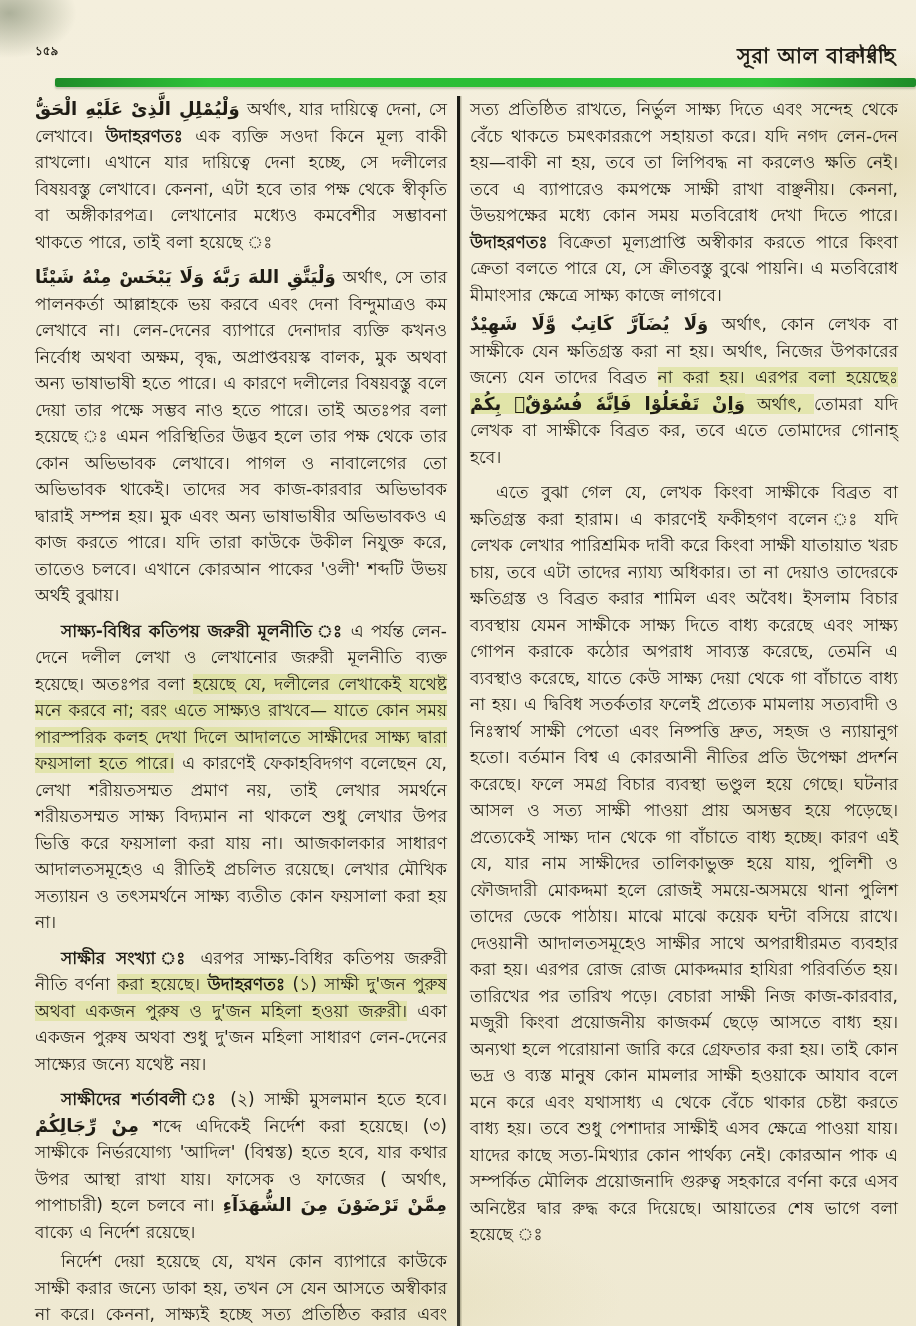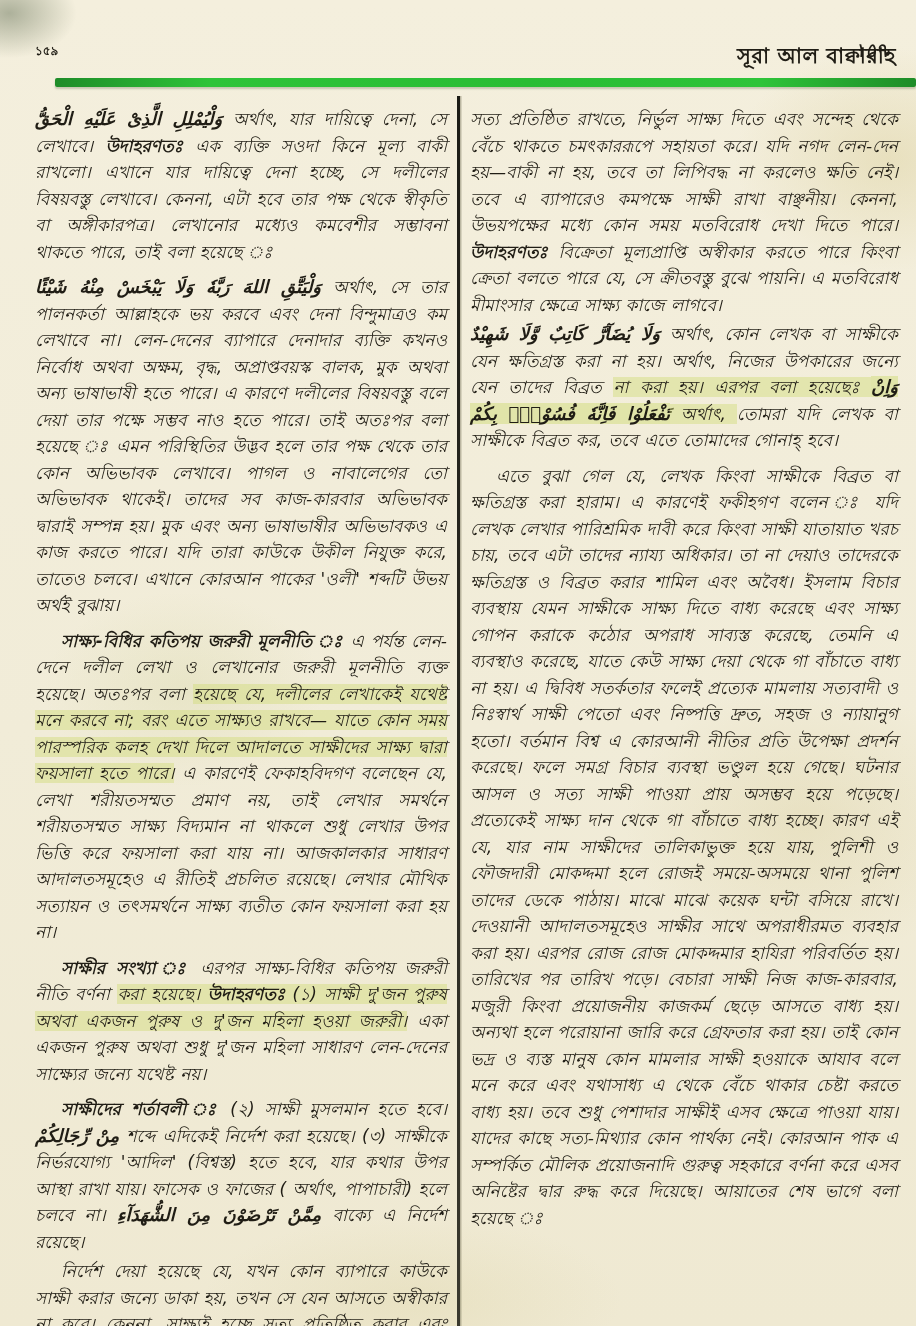--- a/index.html
+++ b/index.html
@@ -31,24 +31,23 @@
     position:absolute;left:0;right:0;text-align:right;top:2px;
     font-size:21px;font-weight:700;letter-spacing:.5px;
   }
   .green-rule{
     position:absolute;top:78px;left:55px;right:0;height:9px;border-radius:2px;
     background:linear-gradient(90deg,#1e8c28 0%,#2ec439 18%,#29bd34 55%,#2ec439 82%,#1e8c28 100%);
     box-shadow:0 2px 2px rgba(60,80,40,.25);
   }
   .columns{position:absolute;top:96px;left:35px;right:18px;bottom:0;}
   .col{
-    position:absolute;top:10px;bottom:0;
+    position:absolute;top:0;bottom:0;
     font-size:17px;line-height:26.5px;text-align:justify;
     word-spacing:1px;
-    font-style:italic;
   }
   .col.left-col{left:0;width:412px;}
   .col.right-col{right:0;width:428px;}
   .col-divider{
     position:absolute;left:422px;top:0;bottom:-2px;width:2.5px;
     background:linear-gradient(180deg,#1c1c16 0%,#2b2a22 60%,#3a392e 100%);
     box-shadow:1.5px 0 0 rgba(120,115,90,.45);
   }
   p.para{margin:0 0 3px 0;}
   p.para.indent{text-indent:26px;}

